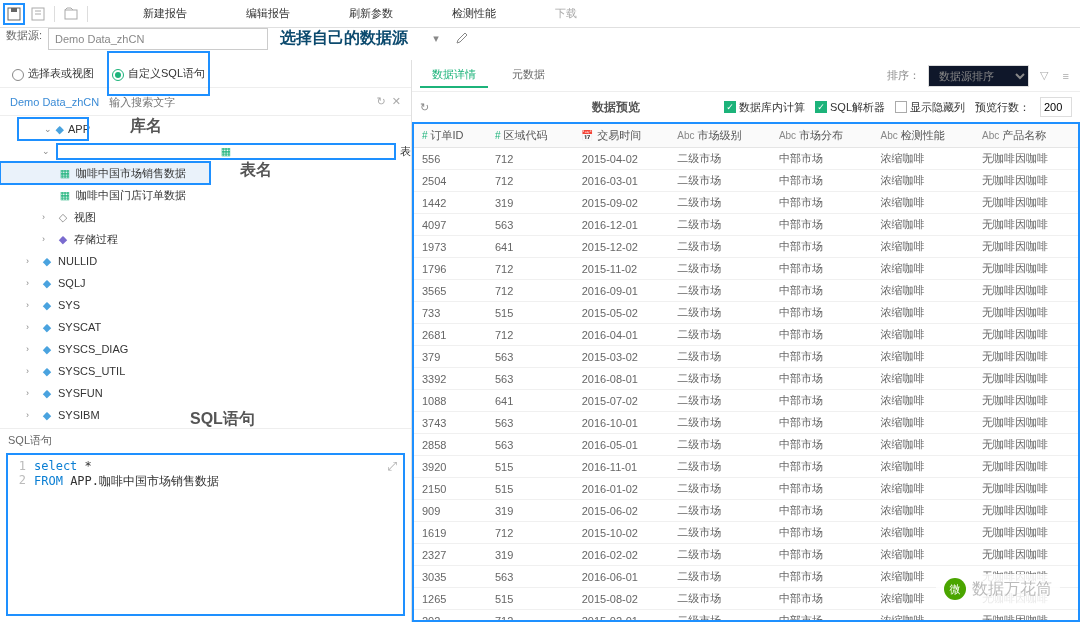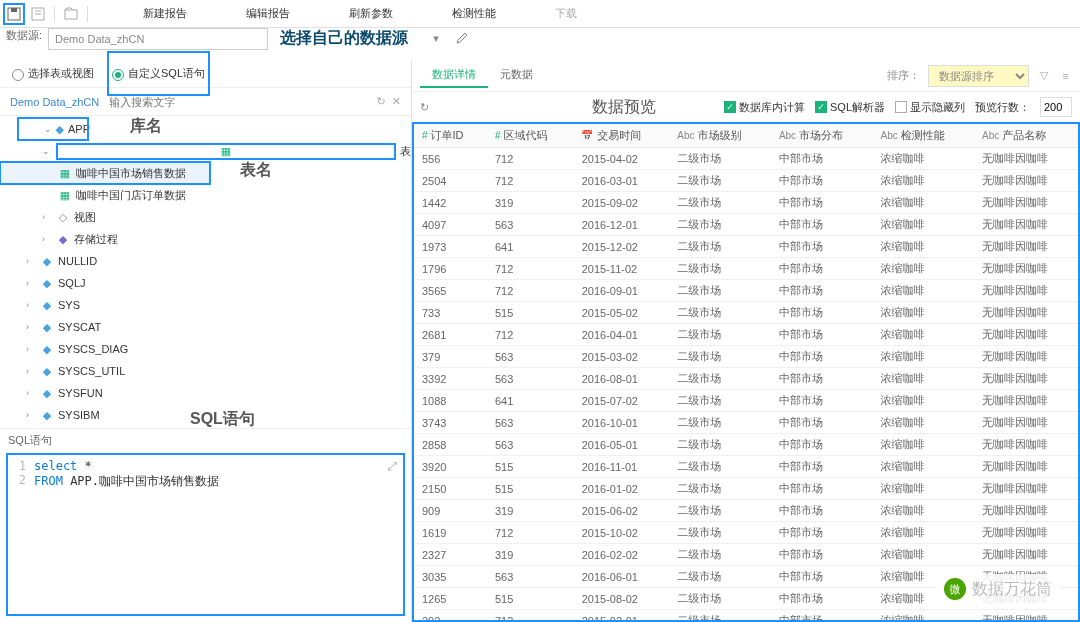--- a/index.html
+++ b/index.html
@@ -49,31 +49,31 @@
   
   .sql-area { border-top:1px solid #eee; display:flex; flex-direction:column; flex:1; position:relative;}
   .sql-header { height:22px; display:flex; align-items:center; padding:0 8px; color:#666;}
   .sql-box { border:2px solid #1e90ff; margin:2px 6px 6px 6px; flex:1; padding:4px 6px; font-family: Consolas, monospace; font-size:12px; position:relative;}
   .sql-line { display:flex; gap:8px;}
   .ln { color:#bbb; width:12px; text-align:right;}
   .kw { color:#0a7ed3;}
   .sql-expand { position:absolute; right:6px; top:4px; color:#aaa; cursor:pointer;}
   
   .right-top { height:32px; display:flex; align-items:center; padding:0 8px; gap:8px; border-bottom:1px solid #eee;}
-  .tabs { display:flex; gap:0;}
+  .tabs { display:flex; gap:12px;}
   .tab { padding: 4px 12px; cursor:pointer; color:#666; border-bottom:2px solid transparent;}
   .tab.active { color:#1cb37a; border-bottom-color:#1cb37a;}
   .right-top-spacer { flex:1;}
   .sort-label { color:#888;}
-  .sort-sel { border:1px solid #ddd; height:22px; padding:0 18px 0 6px; font-size:11px; color:#888; background:#fef9c3;}
+  .sort-sel { border:1px solid #ddd; height:22px; padding:0 18px 0 6px; font-size:11px; color:#888; background:#0f172a;}
   .filt-icon { color:#aaa; cursor:pointer; padding:0 3px;}
   
   .preview-bar { height:30px; display:flex; align-items:center; padding:0 8px; gap:12px; position:relative;}
   .refresh { color:#888; cursor:pointer;}
-  .preview-title { font-size:16px; font-weight:normal; color:#555; position:absolute; left: 180px;}
+  .preview-title { font-size:12px; font-weight:bold; color:#555; position:absolute; left: 180px;}
   .preview-opts { margin-left:auto; display:flex; align-items:center; gap:10px;}
   .chk { display:flex; align-items:center; gap:3px; cursor:pointer;}
   .chk-box { width:12px; height:12px; border:1px solid #1cb37a; background:#1cb37a; display:flex; align-items:center; justify-content:center; color:#fff; font-size:9px;}
   .chk-box.off { background:#fff; border-color:#aaa; color:transparent;}
   .rows-in { width:32px; border:1px solid #ddd; height:20px; padding:0 3px; font-size:11px;}
   
   .grid { flex:1; overflow:auto; border:2px solid #1e90ff; border-right:2px solid #1e90ff;}
   table { border-collapse:collapse; width:100%;}
   th { background:#fafafa; border-bottom:1px solid #e5e5e5; text-align:left; padding:4px 8px; font-weight:normal; color:#555; font-size:11px; white-space:nowrap;}
   th .ct { color:#1cb37a; margin-right:3px; font-size:10px;}

